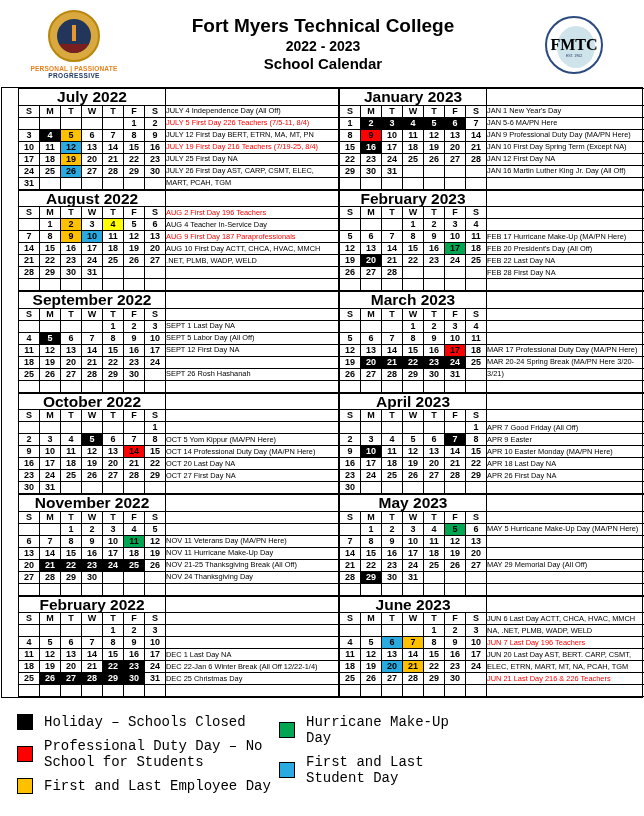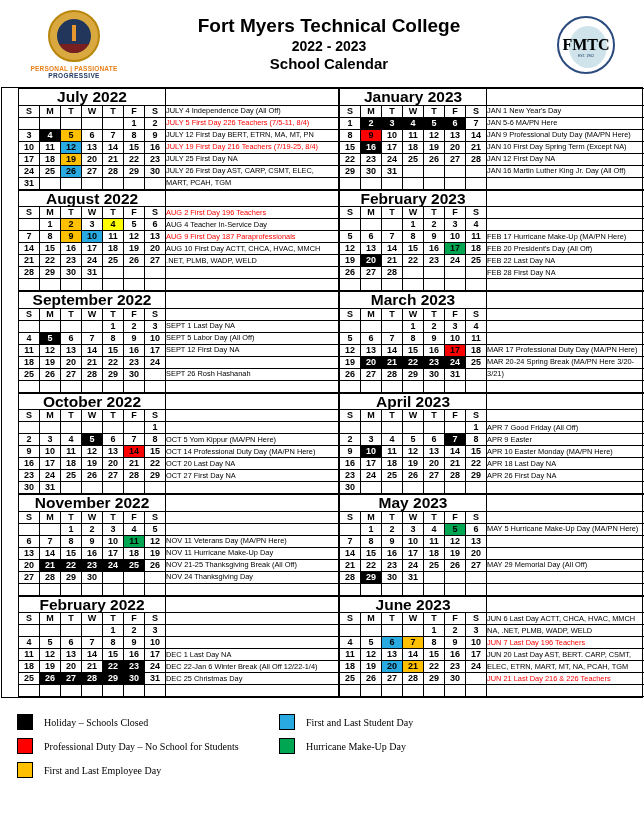--- a/index.html
+++ b/index.html
@@ -1,21 +1,21 @@
 <!DOCTYPE html>
 <html><head>
 <meta charset="utf-8">
 <style>
   * { box-sizing: border-box; }
   html,body { margin:0; padding:0; background:#fff; }
   body { width:644px; height:816px; font-family:"Liberation Sans", sans-serif; color:#000; }
   .page { width:644px; height:816px; position:relative; padding:0 1px; }
 
   
-  .header { height:87px; display:flex; align-items:center; padding:2px 0 0 14px; }
+  .header { height:87px; display:flex; align-items:center; padding:2px 12px 0 14px; }
   .seal-wrap { width:118px; text-align:center; }
   .seal { width:52px; height:52px; border-radius:50%; margin:0 auto;
           background:#d9a93f; border:2px solid #b8860b; position:relative; }
   .seal-inner { position:absolute; left:7px; top:7px; width:34px; height:34px; border-radius:50%;
           background:#22365c; overflow:hidden; }
   .seal-tower { position:absolute; left:15px; top:6px; width:4px; height:16px; background:#e8962e; }
   .seal-ground { position:absolute; left:0; bottom:0; width:34px; height:9px; background:#7a1f1f; }
   .seal-cap1 { font-size:6.5px; font-weight:bold; color:#e8801a; margin-top:3px; letter-spacing:0.2px; }
   .seal-cap2 { font-size:6.5px; font-weight:bold; color:#1f3864; letter-spacing:0.4px; }
   .titles { flex:1; text-align:center; font-weight:bold; }
@@ -44,21 +44,21 @@
   td.note { font-size:7.4px; padding-left:2px; white-space:nowrap; }
   td.note.red { color:#ff0000; }
 
   
   .footer { display:flex; align-items:flex-start; padding:16px 14px 0 16px; }
   .lg-col { display:flex; flex-direction:column; }
   .lg-col0 { width:262px; }
   .lg-col1 { width:178px; }
   .lg-item { display:flex; align-items:center; margin-bottom:8px; }
   .swatch { width:16px; height:16px; border:1px solid #000; flex:0 0 16px; }
-  .lg-label { font-family:Liberation Serif, serif; font-size:10px; margin-left:11px; }
+  .lg-label { font-family:Liberation Mono, monospace; font-size:14px; margin-left:11px; }
   .note-box { margin-left:auto; width:182px; border:2px solid #000; padding:8px 6px 10px 6px;
           text-align:center; font-family:"Liberation Serif", serif; font-style:italic; }
   .note-box-title { font-size:10.5px; margin-bottom:8px; }
   .note-box-body { font-size:10.5px; line-height:1.35; }
 </style>
 </head>
 <body>
 
 <div class="page">
 
@@ -1084,23 +1084,23 @@
           <span class="swatch" style="background:#ff0000"></span>
           <span class="lg-label">Professional Duty Day – No School for Students</span>
         </div>
         <div class="lg-item">
           <span class="swatch" style="background:#ffc000"></span>
           <span class="lg-label">First and Last Employee Day</span>
         </div>
       </div>
     <div class="lg-col lg-col1" id="lg1">
         <div class="lg-item">
+          <span class="swatch" style="background:#00a651"></span>
+          <span class="lg-label">Hurricane Make-Up Day</span>
+        </div>
+        <div class="lg-item">
           <span class="swatch" style="background:#29abe2"></span>
           <span class="lg-label">First and Last Student Day</span>
-        </div>
-        <div class="lg-item">
-          <span class="swatch" style="background:#00a651"></span>
-          <span class="lg-label">Hurricane Make-Up Day</span>
         </div>
       </div>
   </div>
 
 </div>
 
 </body></html>

